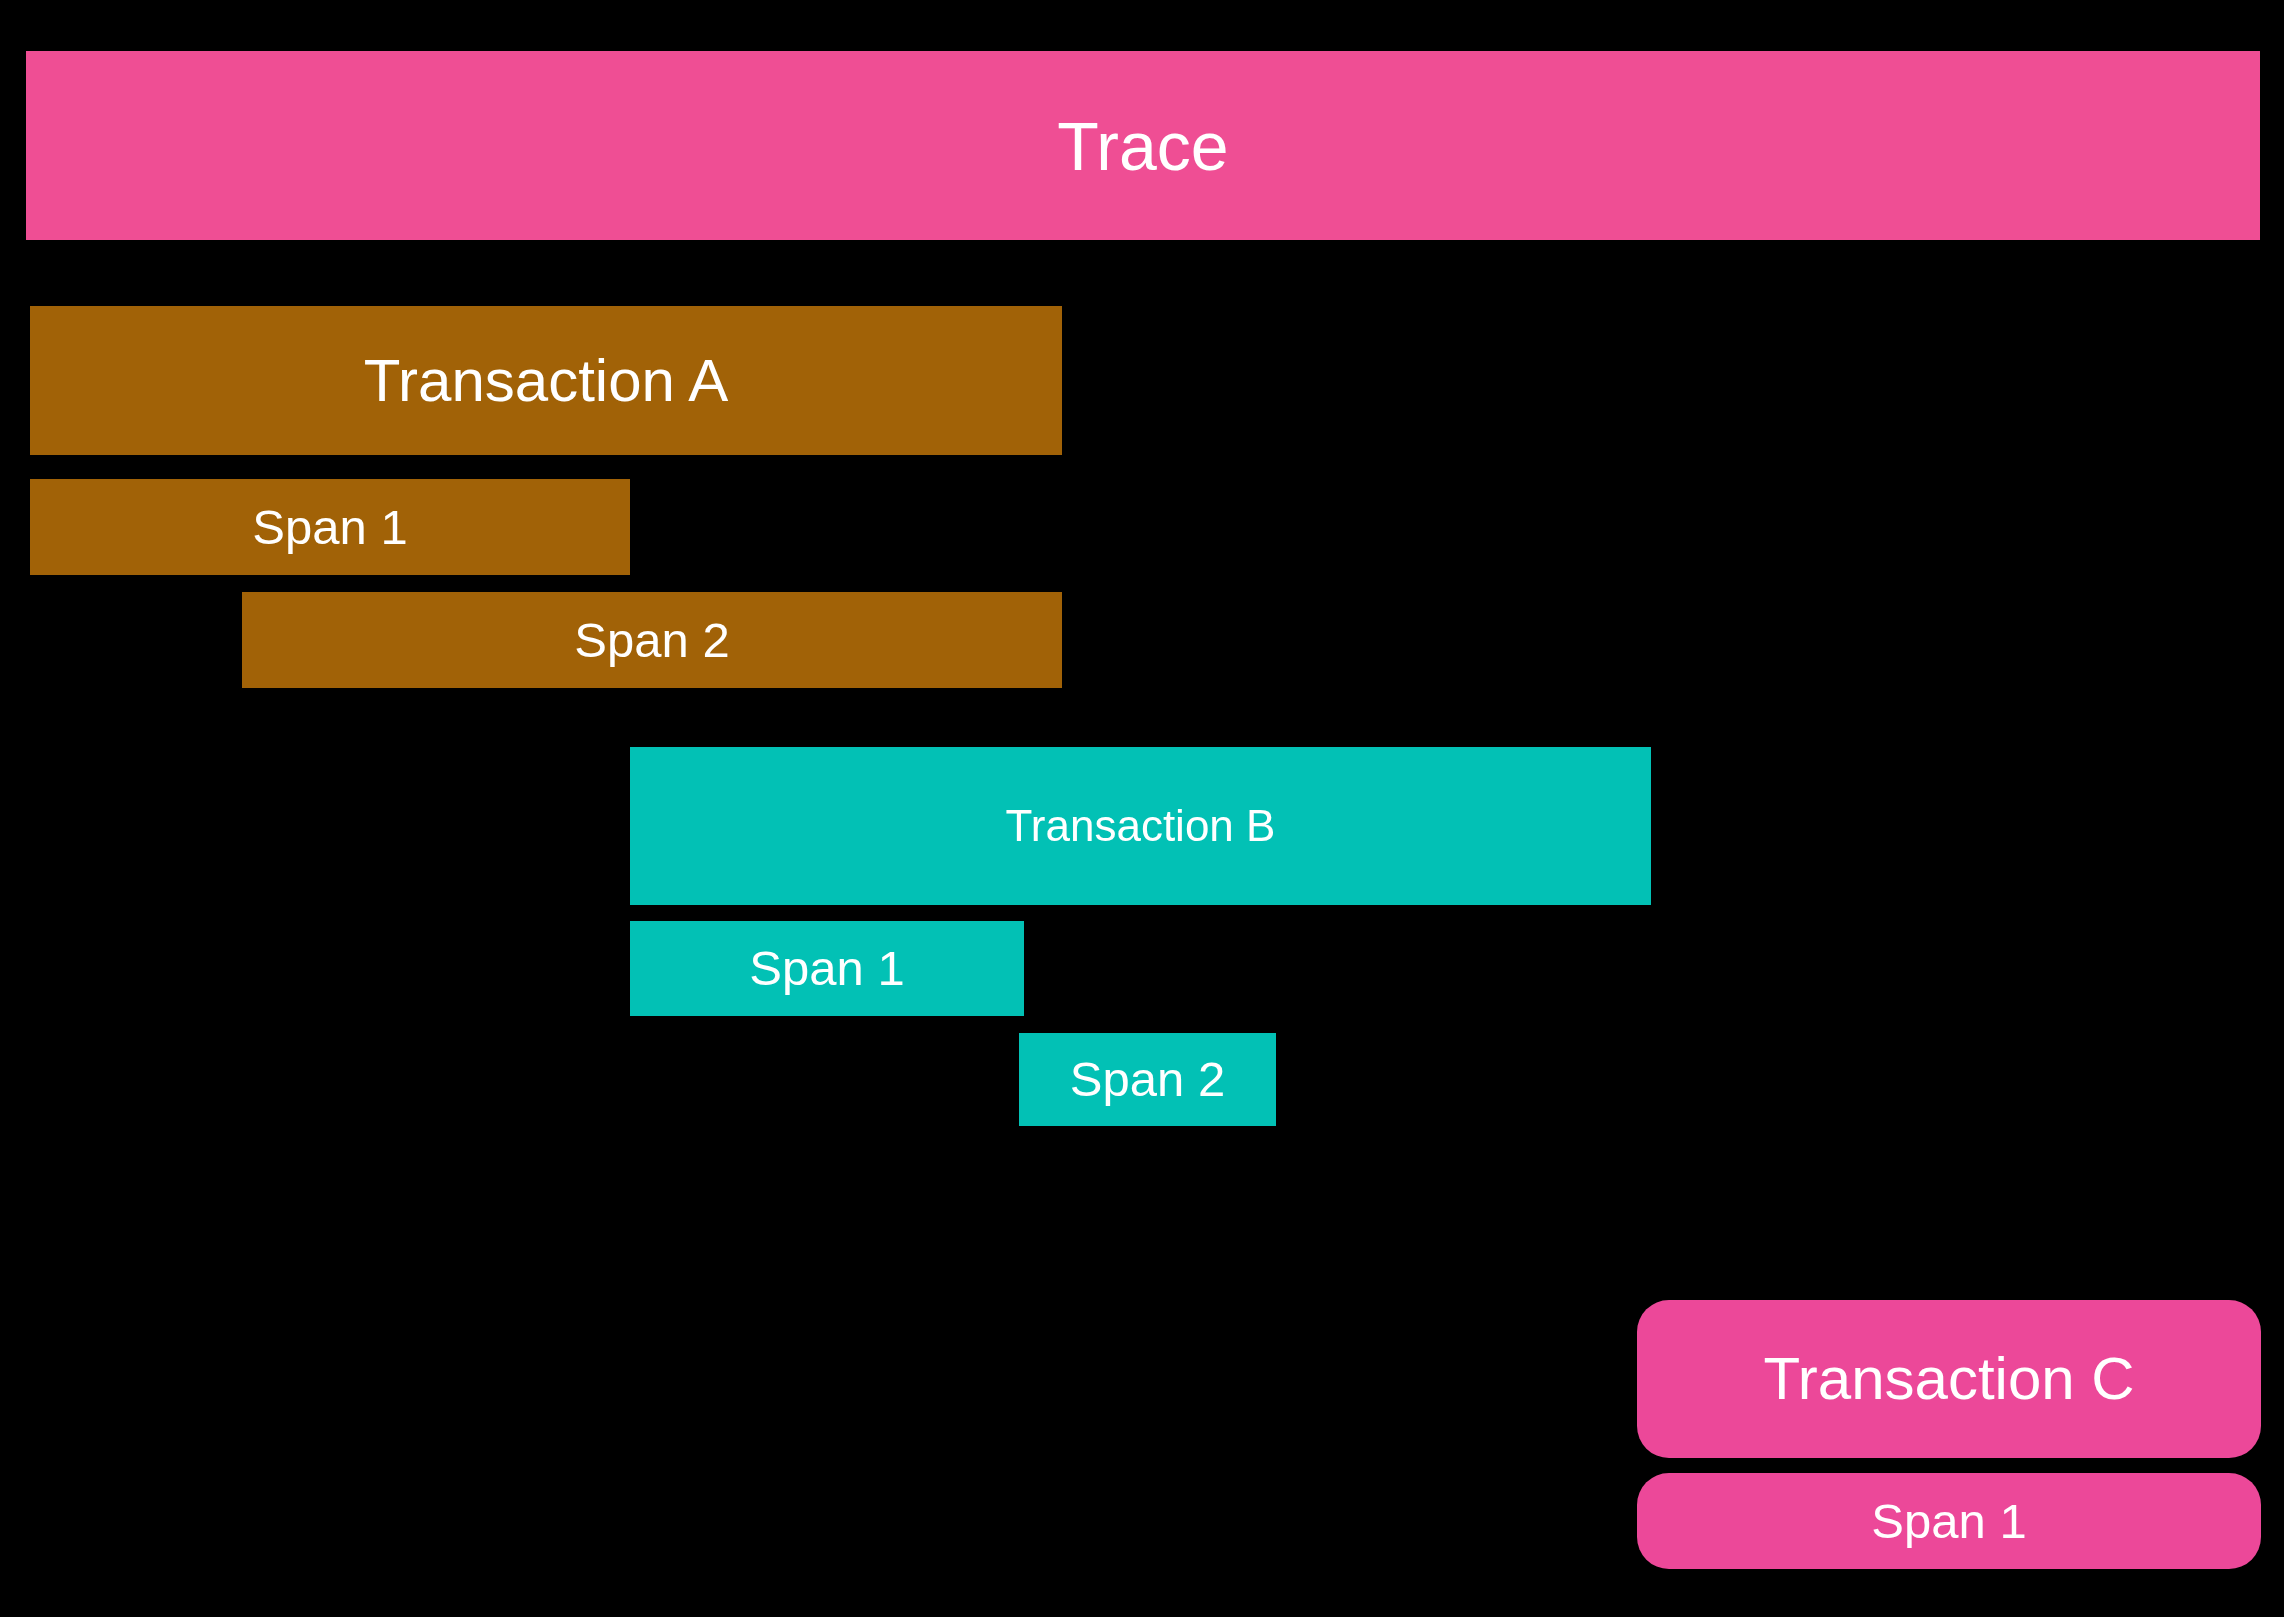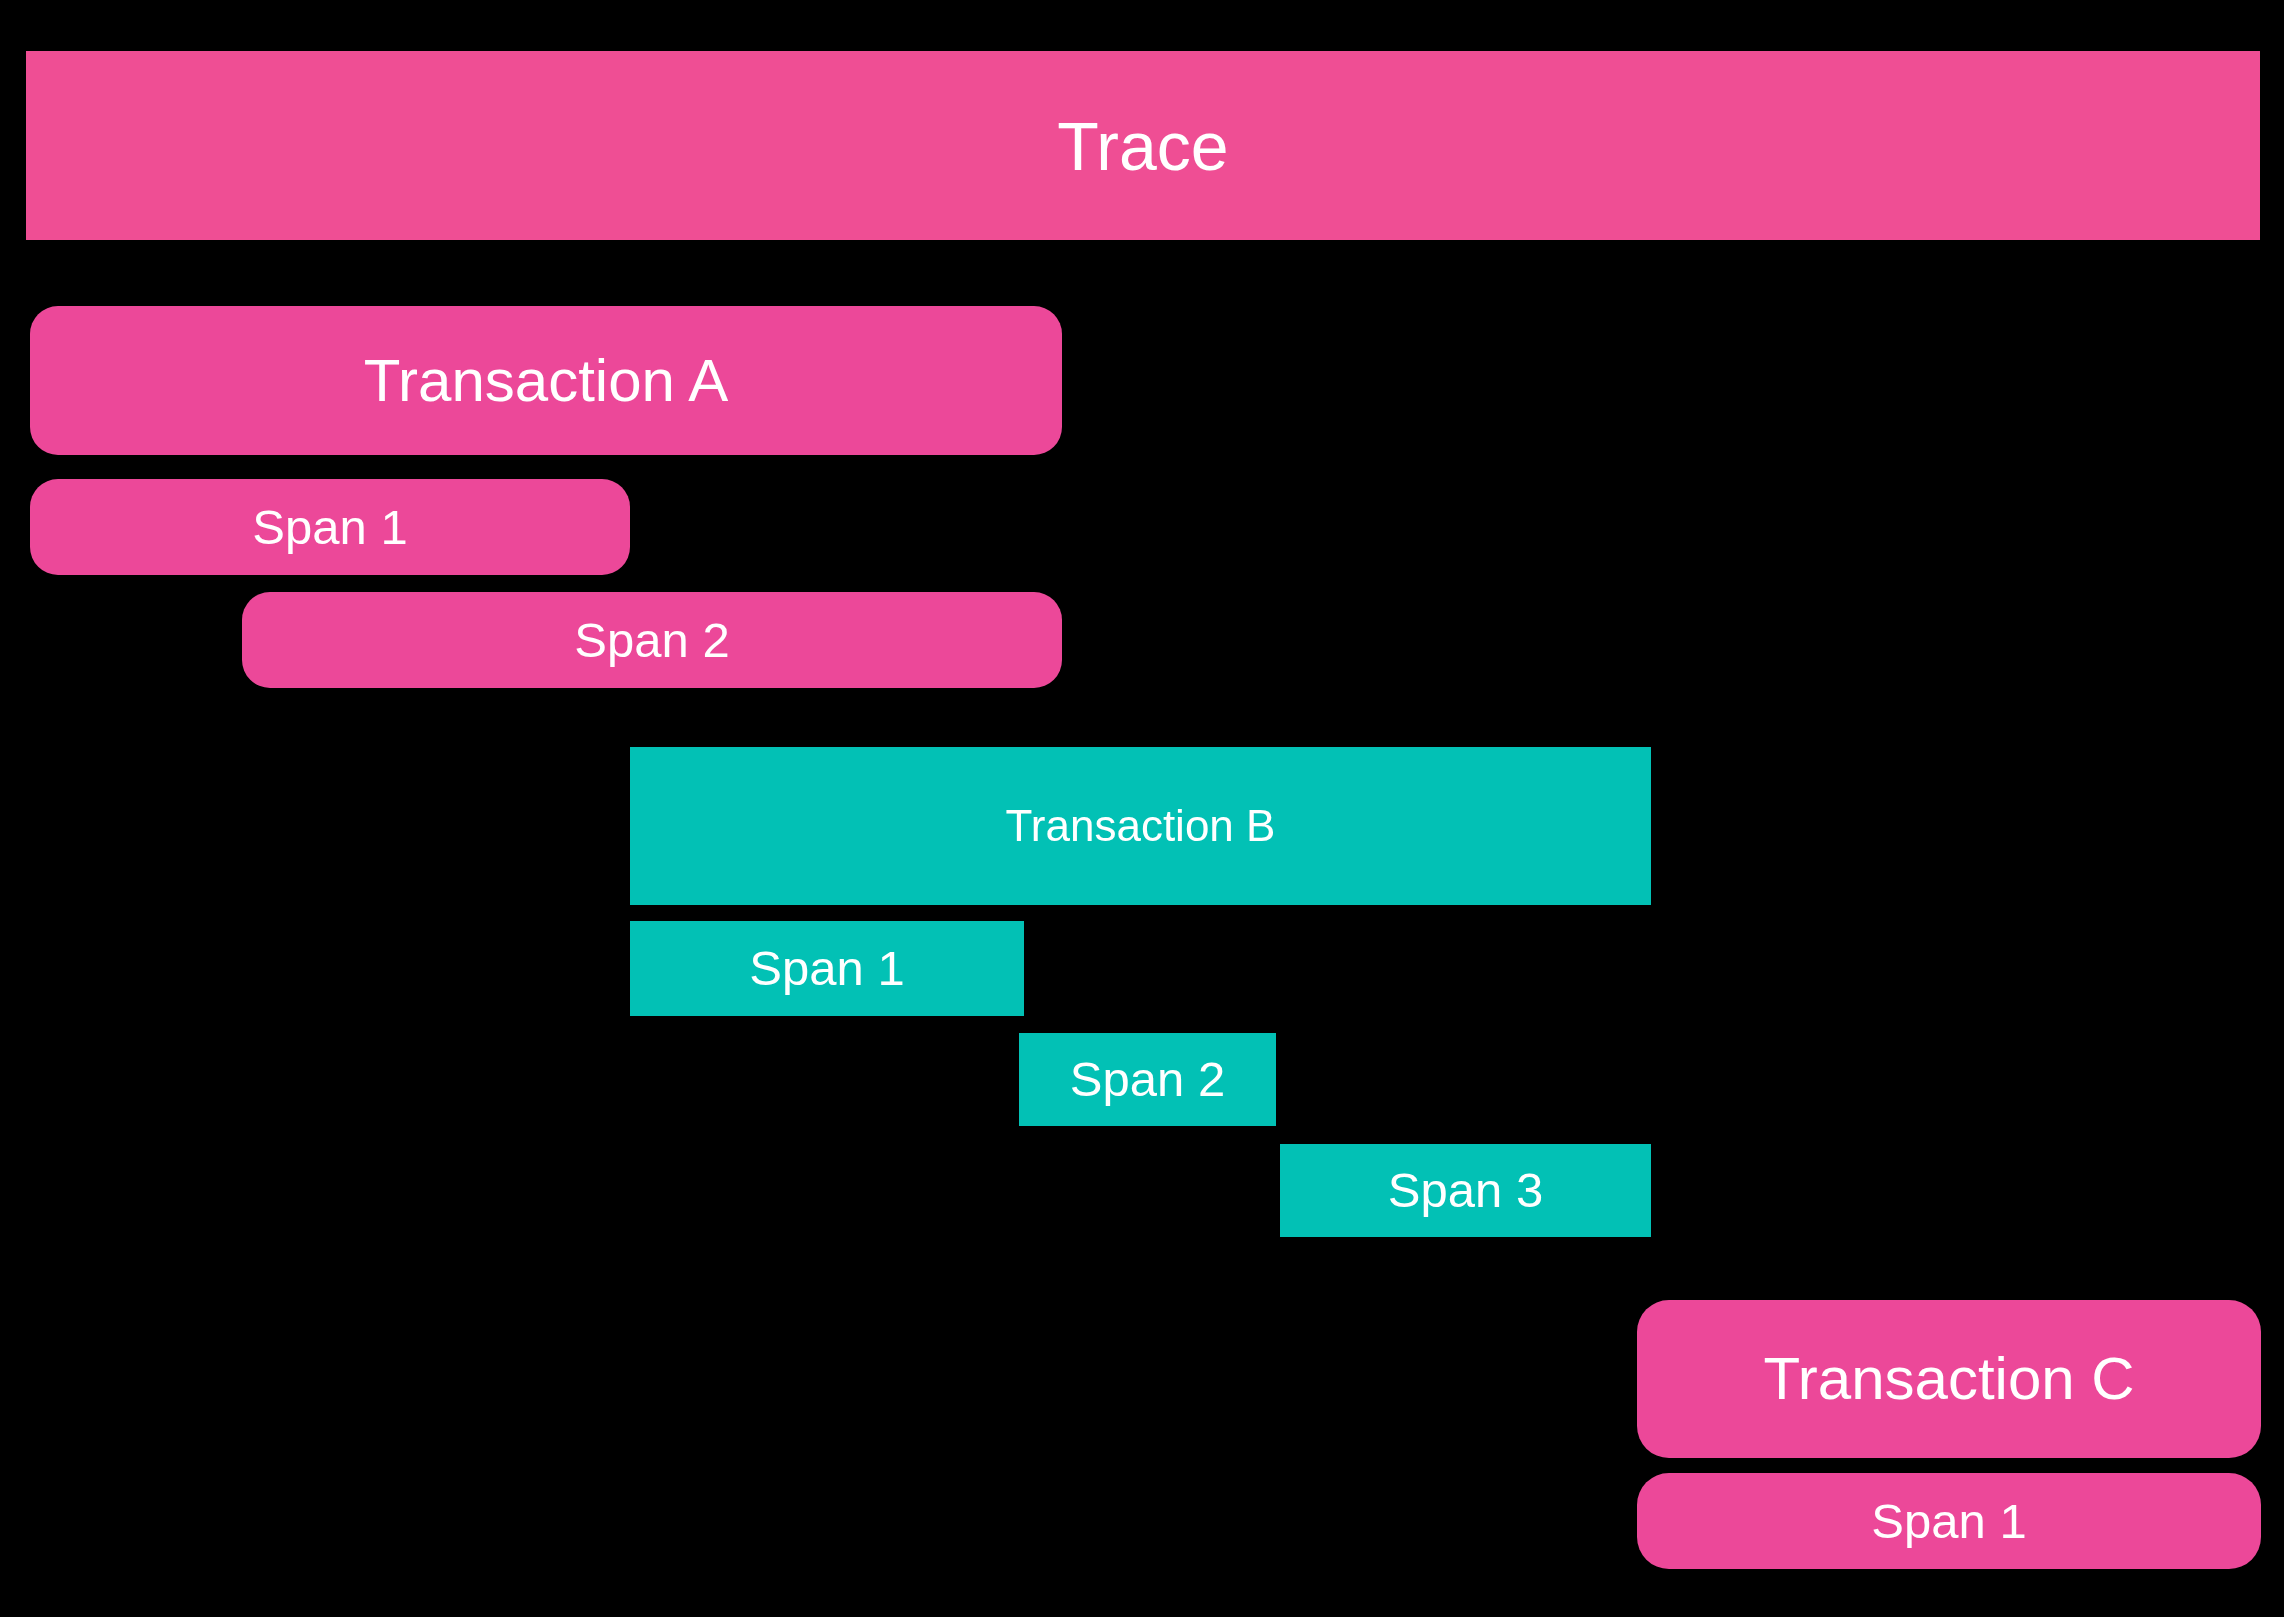--- a/index.html
+++ b/index.html
@@ -41,21 +41,21 @@
   .bar.tx-b         { left: 630px;  top: 747px;  width: 1021px; height: 158px; font-size: 44px; }
   .bar.tx-b-span1   { left: 630px;  top: 921px; width: 394px;  height: 95px; font-size: 49px; }
   .bar.tx-b-span2   { left: 1019px; top: 1033px; width: 257px;  height: 93px; font-size: 49px; }
   .bar.tx-b-span3   { left: 1280px; top: 1144px; width: 371px;  height: 93px; font-size: 49px; }
 
   .bar.tx-c         { left: 1637px; top: 1300px; width: 624px;  height: 158px; font-size: 60px; }
   .bar.tx-c-span1   { left: 1637px; top: 1473px; width: 624px;  height: 96px; font-size: 49px; }
 
   
   .fill-trace { background: #ef4e94; }
-  .fill-a     { background: #ec4899; border-radius: 28px; }
+  .fill-a     { background: #a16207; }
   .fill-b     { background: #02c1b5; }
   .fill-c     { background: #ec4899; border-radius: 32px; }
 
   .bar-label { pointer-events: none; }
 </style>
 </head>
 <body>
 
 <div id="diagram">
 
@@ -75,23 +75,20 @@
 
   <div class="bar tx-b fill-b">
     <span class="bar-label">Transaction B</span>
   </div>
   <div class="bar tx-b-span1 fill-b">
     <span class="bar-label">Span 1</span>
   </div>
   <div class="bar tx-b-span2 fill-b">
     <span class="bar-label">Span 2</span>
   </div>
-  <div class="bar tx-b-span3 fill-b">
-    <span class="bar-label">Span 3</span>
-  </div>
 
   <div class="bar tx-c fill-c">
     <span class="bar-label">Transaction C</span>
   </div>
   <div class="bar tx-c-span1 fill-c">
     <span class="bar-label">Span 1</span>
   </div>
 
 </div>
 

